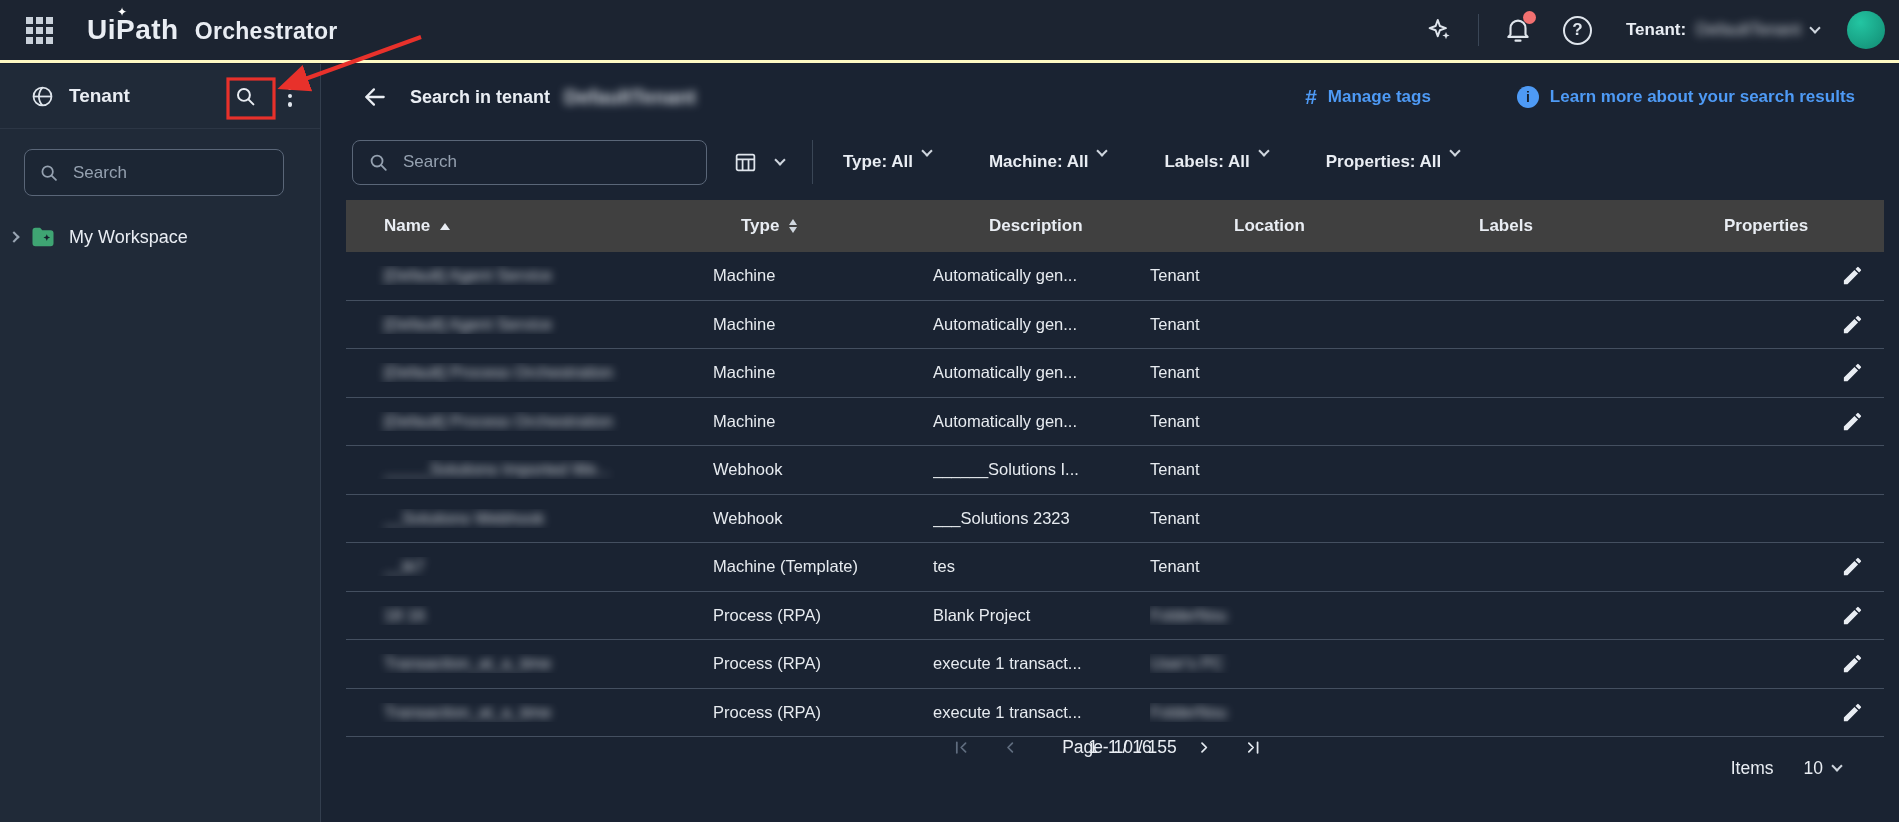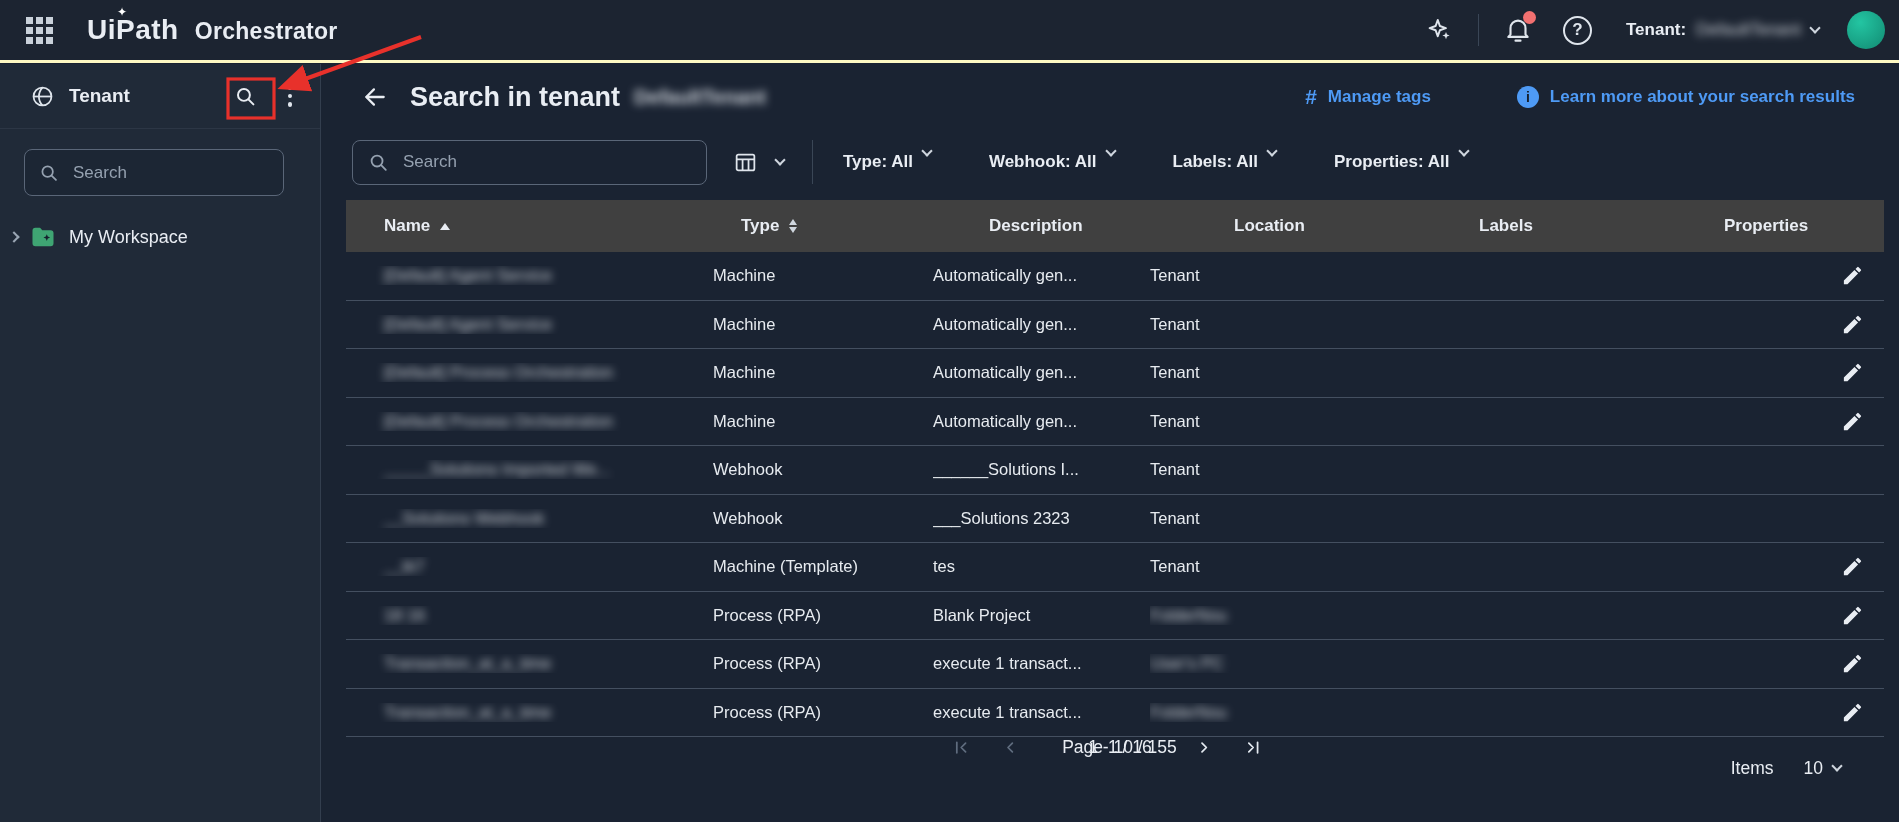--- a/index.html
+++ b/index.html
@@ -49,21 +49,21 @@
     font-size:17px; font-family:"Liberation Sans", sans-serif; margin-left:11px; min-width:0; }
   .sb-searchbox input::placeholder, .main-searchbox input::placeholder { color:#95a1b0; }
   .workspace { display:flex; align-items:center; margin:28px 0 0 10px; font-size:18px; cursor:pointer; }
   .ws-chev { display:inline-block; width:8px; height:8px; border-right:2.2px solid #9aa6b4;
     border-bottom:2.2px solid #9aa6b4; transform:rotate(-45deg); margin-right:12px; }
   .workspace svg { margin-right:13px; }
   
   .main { position:absolute; top:64px; left:322px; right:0; bottom:0; background:#1a2332; }
   .main-header { height:66px; display:flex; align-items:center; padding:0 44px 0 40px; }
   .back-btn { display:flex; align-items:center; cursor:pointer; margin-right:22px; }
-  .page-title { font-size:27px; font-weight:600; }
+  .page-title { font-size:18px; font-weight:600; }
   .title-tenant { font-size:20px; font-weight:600; margin-left:14px; }
   .mh-right { margin-left:auto; display:flex; align-items:center; gap:86px; }
   .blue-link { display:flex; align-items:center; gap:11px; color:#4e9af5; font-size:17px; font-weight:600; cursor:pointer; }
   .hash { font-size:21px; font-weight:700; }
   .info-ic { width:22px; height:22px; border-radius:50%; background:#4e9af5; color:#16202e;
     display:flex; align-items:center; justify-content:center; font-size:14px; font-weight:700; }
   .toolbar { display:flex; align-items:center; margin:6px 0 0 30px; height:52px; }
   .main-searchbox { width:355px; height:45px; border:1px solid #5a6678; border-radius:8px;
     display:flex; align-items:center; padding:0 10px 0 14px; }
   .colpick { display:flex; align-items:center; gap:8px; margin-left:26px; cursor:pointer; }
@@ -220,21 +220,21 @@
       </svg>
       <span class="chev"></span>
     </div>
     <div class="vdivider"></div>
     <div class="filters">
         <div class="filter">
           <span>Type: All</span>
                  <span class="chev"></span>
         </div>
         <div class="filter">
-          <span>Webhook: All</span>
+          <span>Machine: All</span>
                  <span class="chev"></span>
         </div>
         <div class="filter">
           <span>Labels: All</span>
                  <span class="chev"></span>
         </div>
         <div class="filter">
           <span>Properties: All</span>
                  <span class="chev"></span>
         </div>

